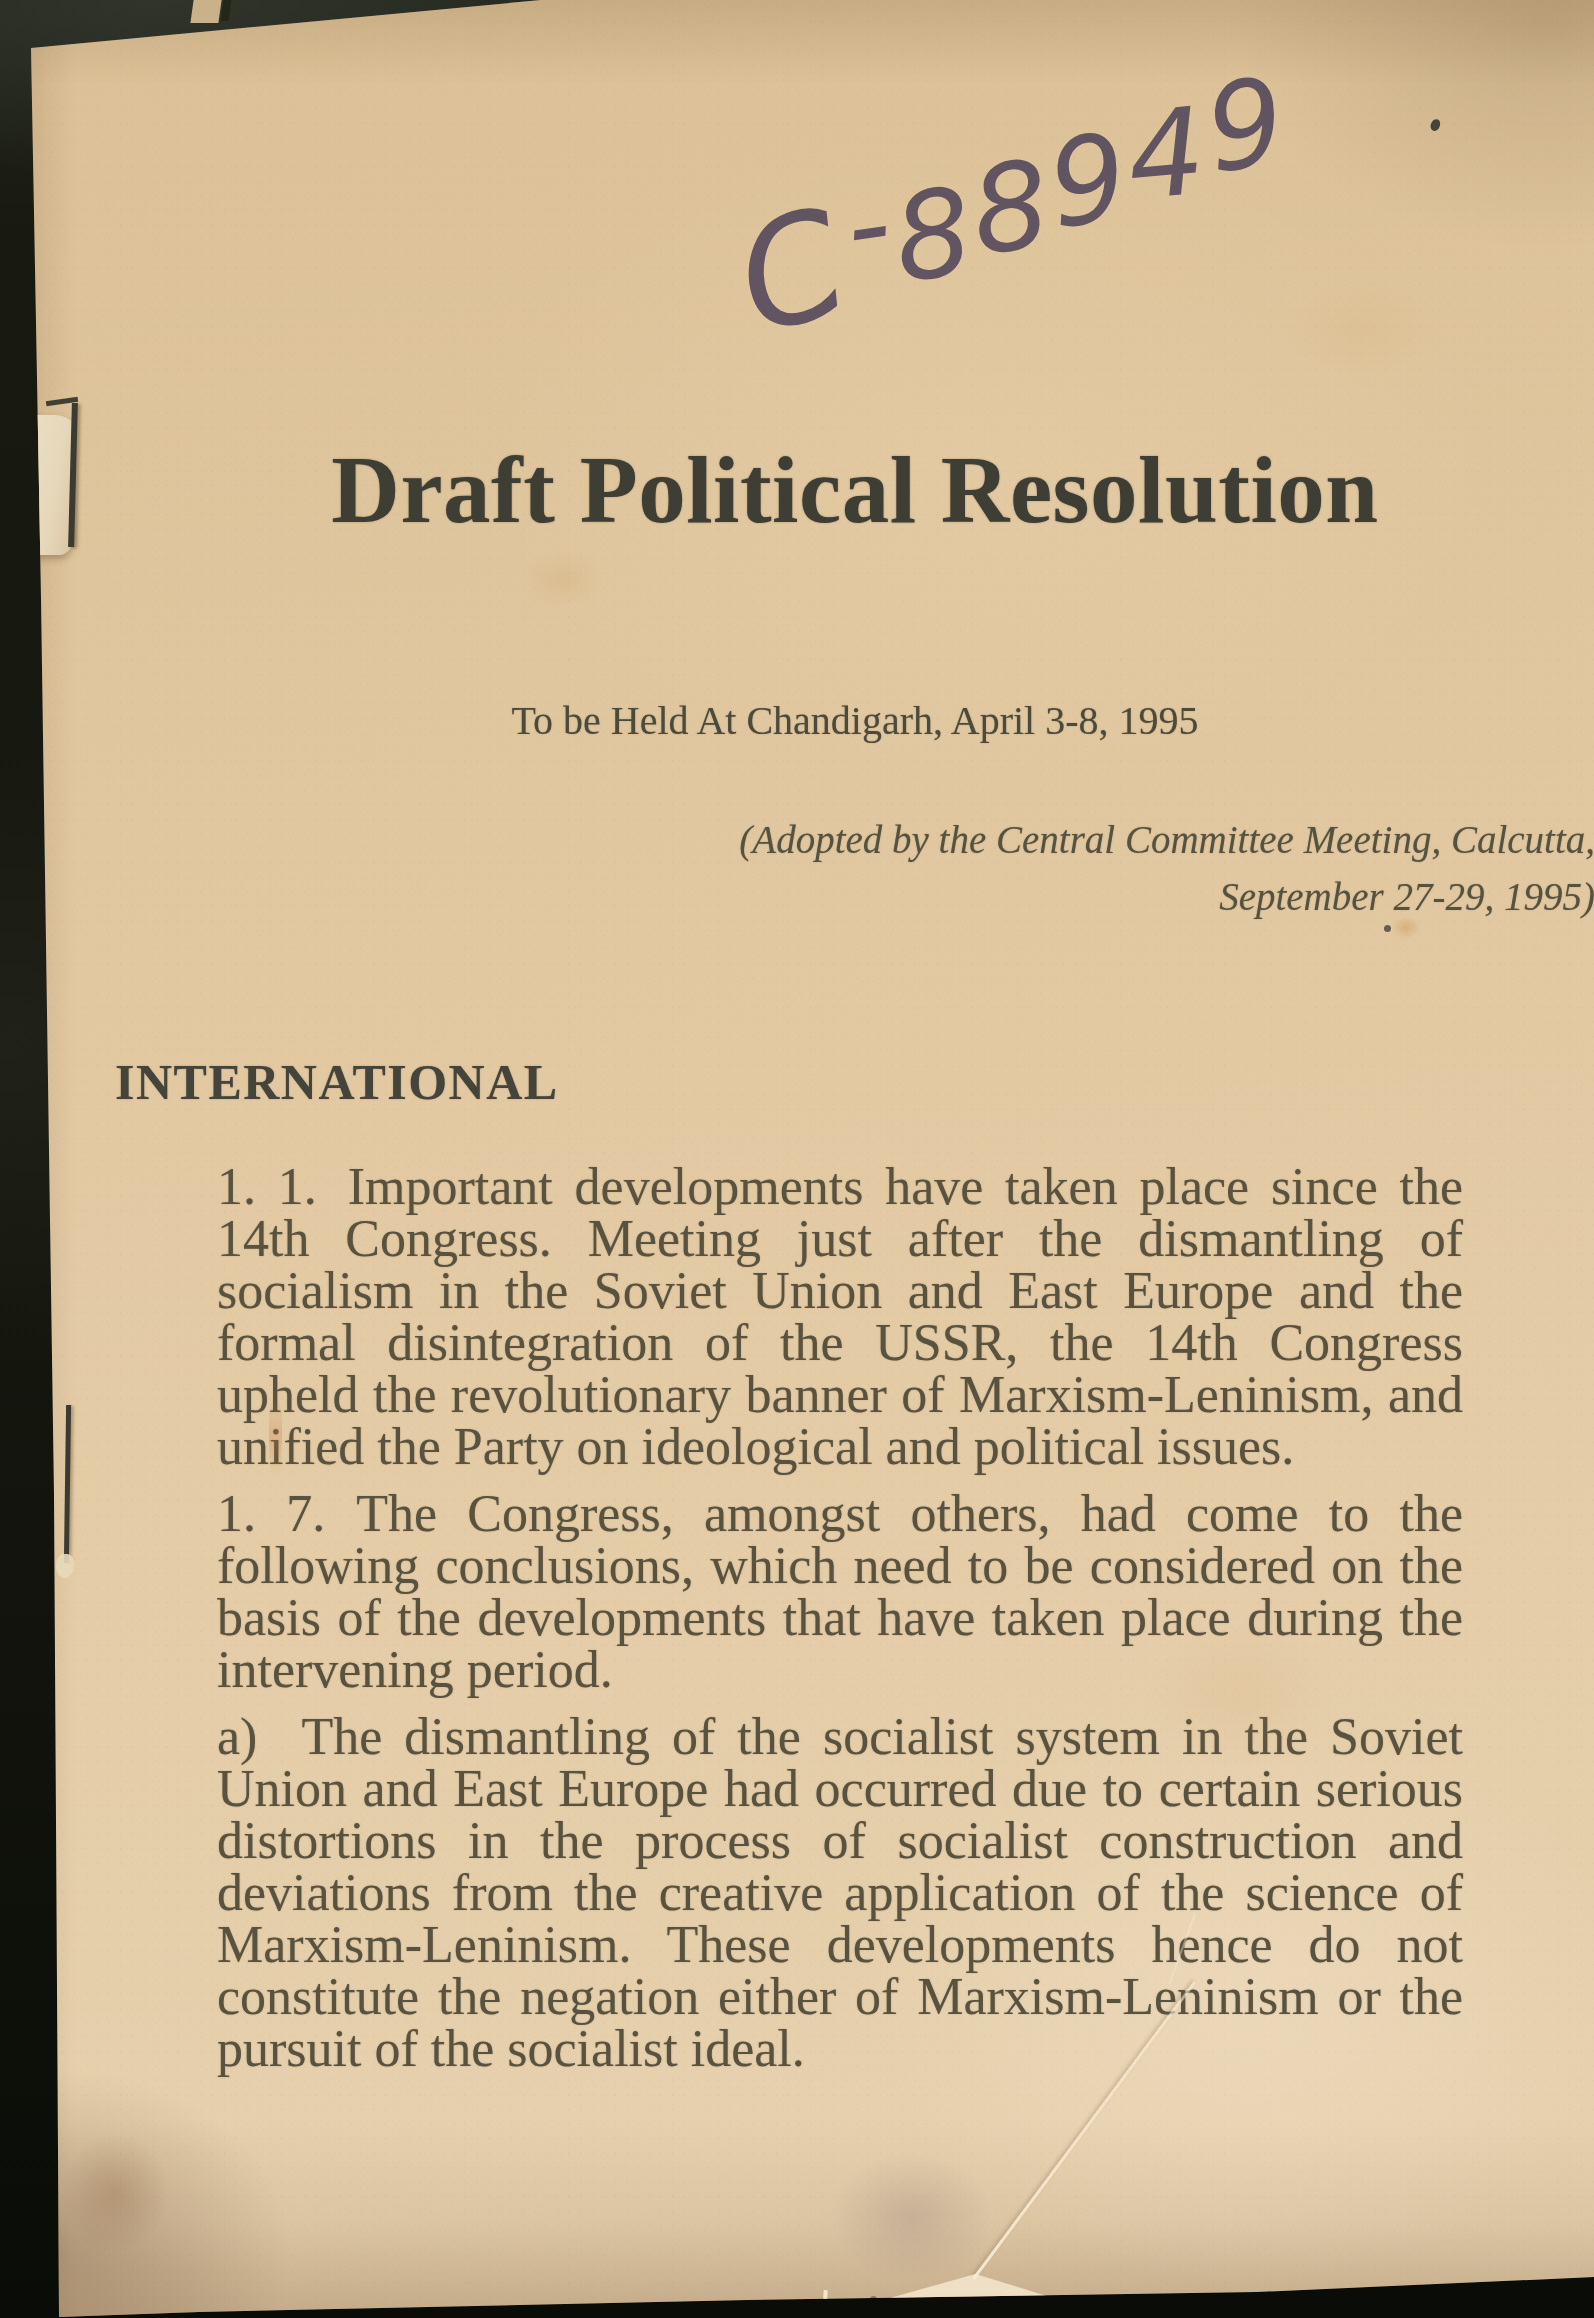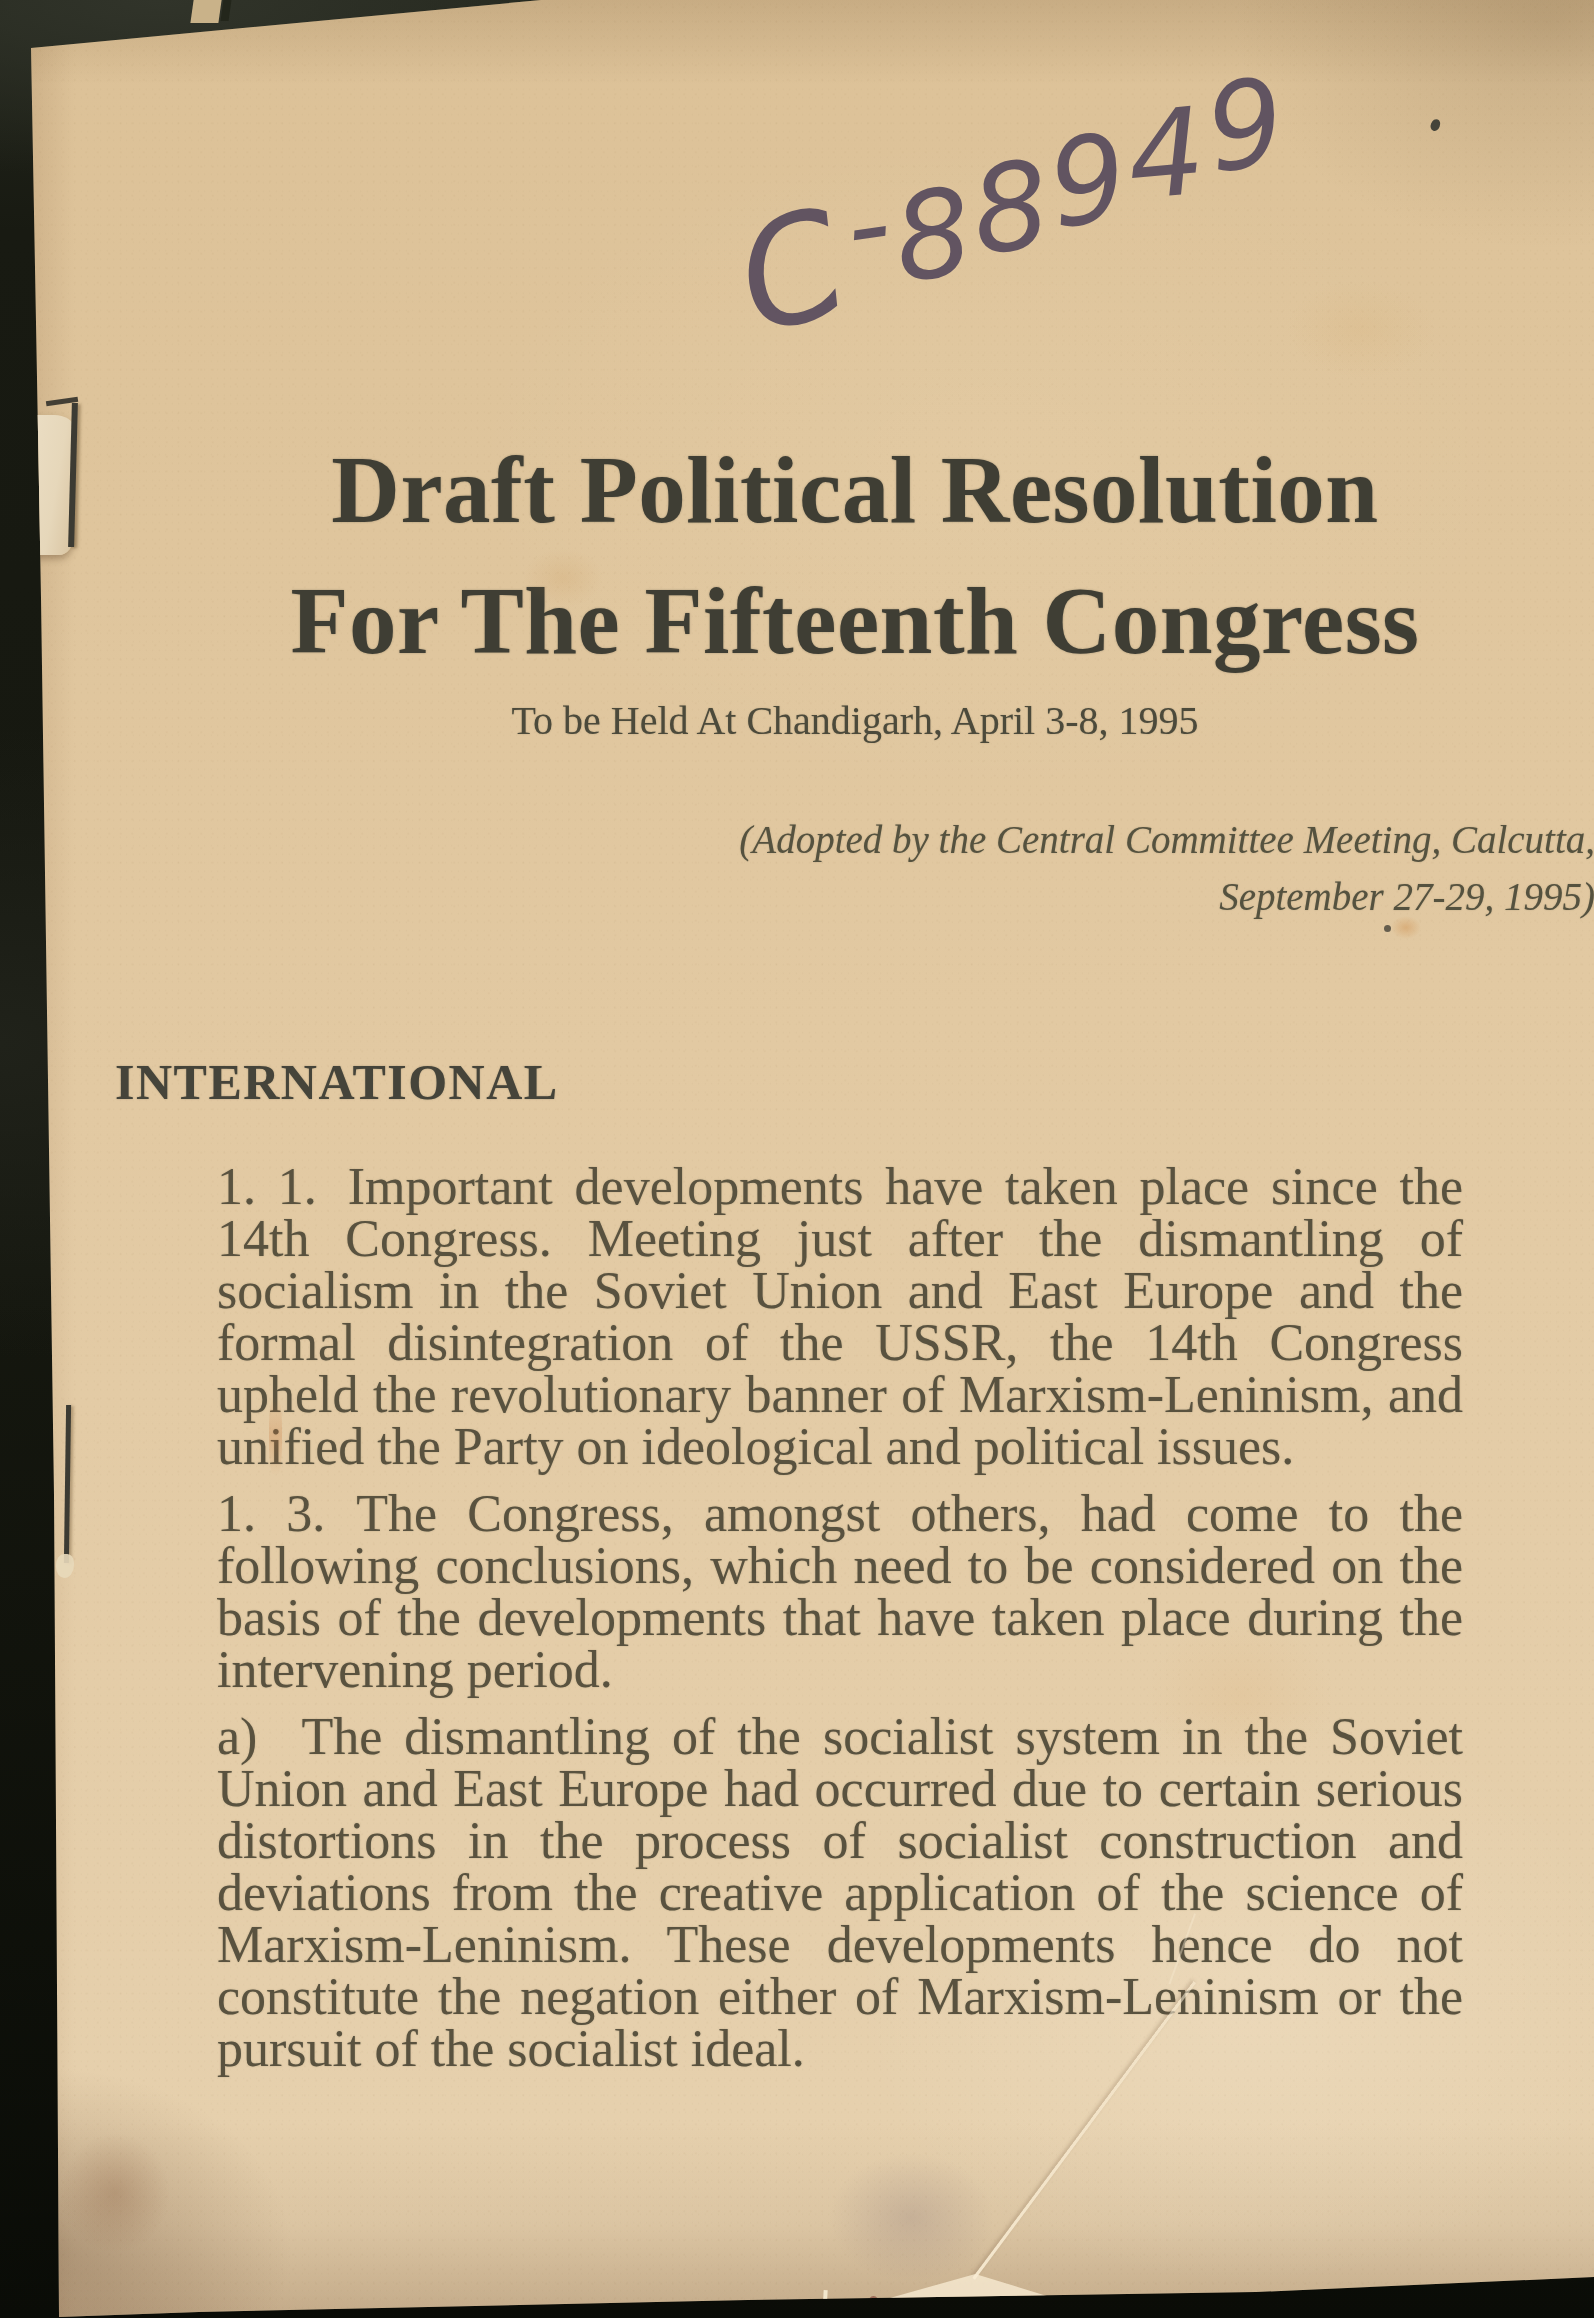--- a/index.html
+++ b/index.html
@@ -148,35 +148,34 @@
 
   <div class="slip-light"></div>
   <div class="slip-dark"></div>
 
   <div class="paper">
 
     <div class="hw"><span>C</span><span>-</span><span>8</span><span>8</span><span>9</span><span>4</span><span>9</span></div>
 
     <h1 class="title">
       <span>Draft Political Resolution</span><br>
-      <span>For The Fifteenth Congress</span>
     </h1>
 
     <div class="subtitle">To be Held At Chandigarh, April 3-8, 1995</div>
 
     <div class="adopted">
       <span>(Adopted by the Central Committee Meeting, Calcutta,</span><br>
       <span>September 27-29, 1995)</span>
     </div>
 
     <div class="heading">INTERNATIONAL</div>
 
     <div class="bodytext">
         <p><span class="pnum">1. 1.</span>Important developments have taken place since the 14th Congress. Meeting just after the dismantling of socialism in the Soviet Union and East Europe and the formal disintegration of the USSR, the 14th Congress upheld the revolutionary banner of Marxism-Leninism, and unified the Party on ideological and political issues.</p>
-        <p><span class="pnum">1. 3.</span>The Congress, amongst others, had come to the following conclusions, which need to be considered on the basis of the developments that have taken place during the intervening period.</p>
+        <p><span class="pnum">1. 7.</span>The Congress, amongst others, had come to the following conclusions, which need to be considered on the basis of the developments that have taken place during the intervening period.</p>
         <p><span class="palpha">a)</span>The dismantling of the socialist system in the Soviet Union and East Europe had occurred due to certain serious distortions in the process of socialist construction and deviations from the creative application of the science of Marxism-Leninism. These developments hence do not constitute the negation either of Marxism-Leninism or the pursuit of the socialist ideal.</p>
       </div>
 
     <div class="staple-tear"></div>
     <div class="staple staple1"></div>
     <div class="staple1-hook"></div>
     <div class="staple staple2"></div>
     <div class="staple2-nick"></div>
 
     <div class="crease-shadow"></div>

